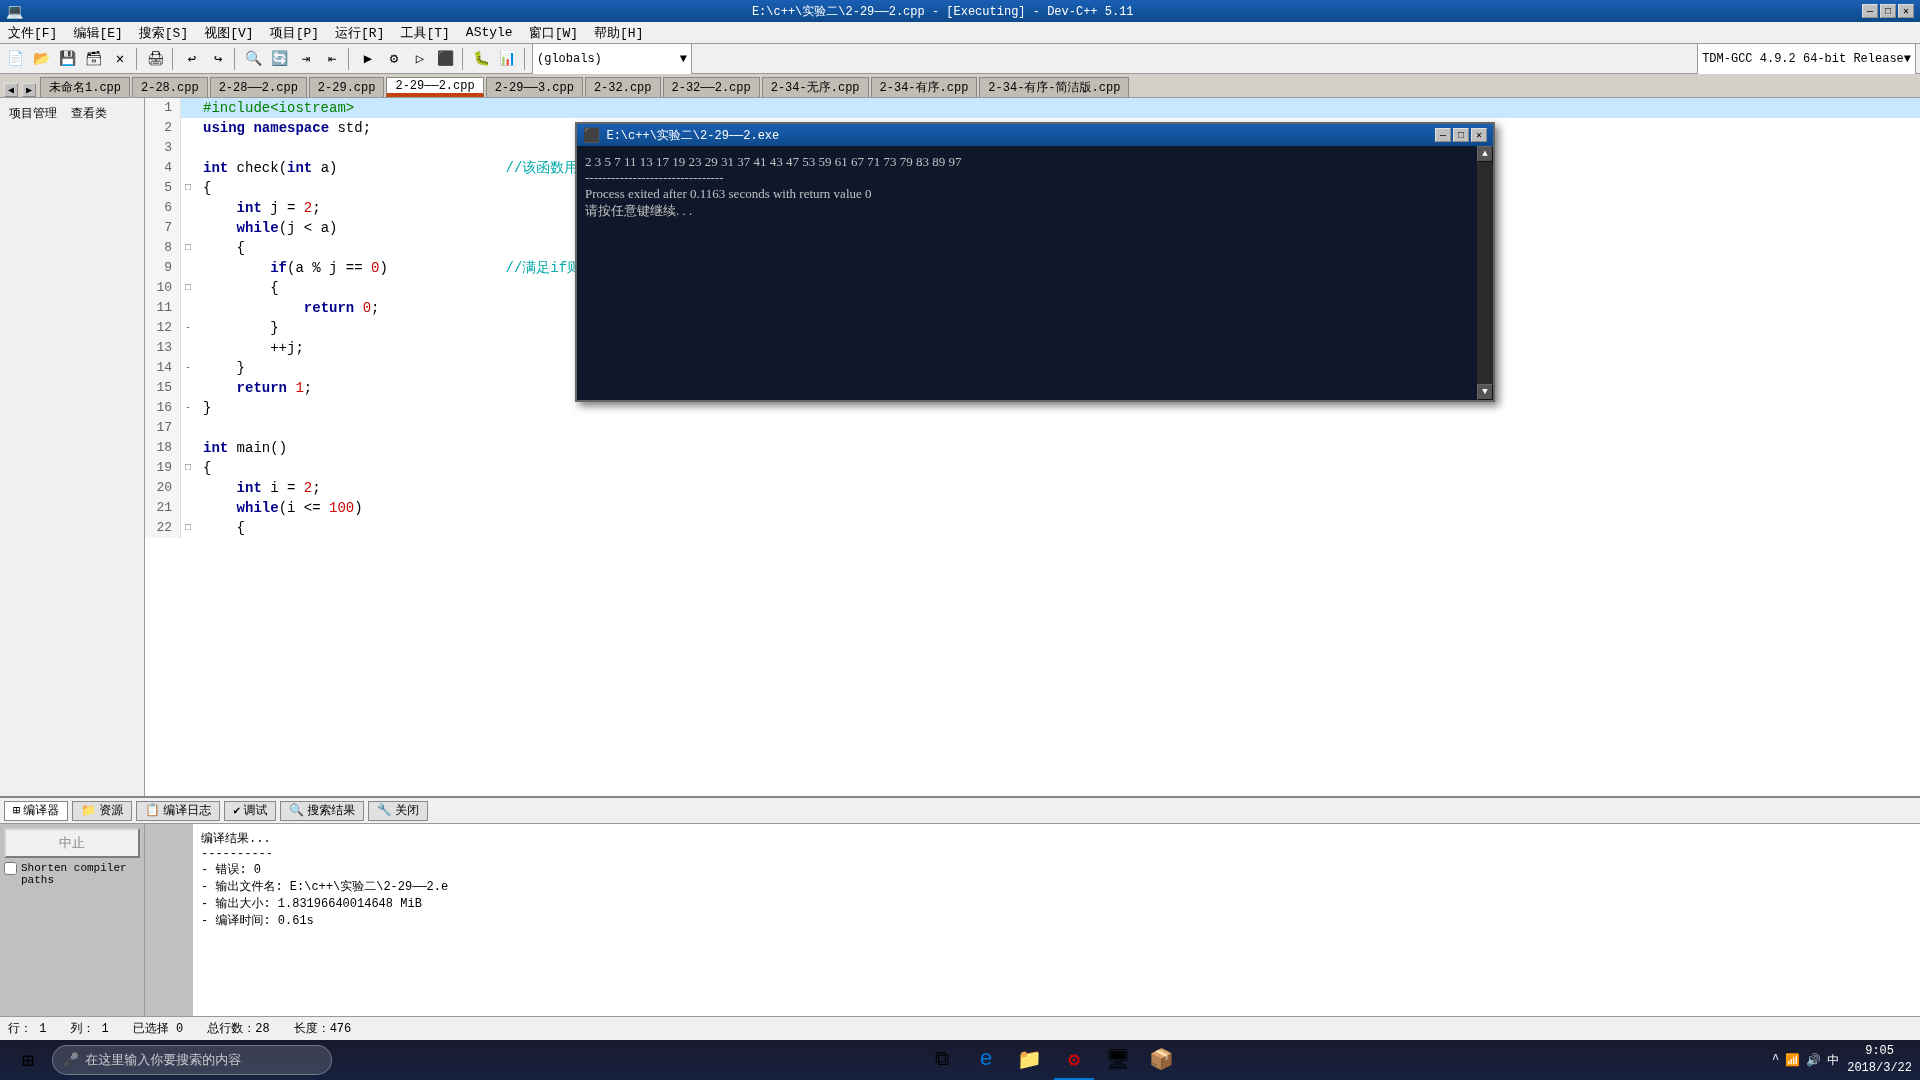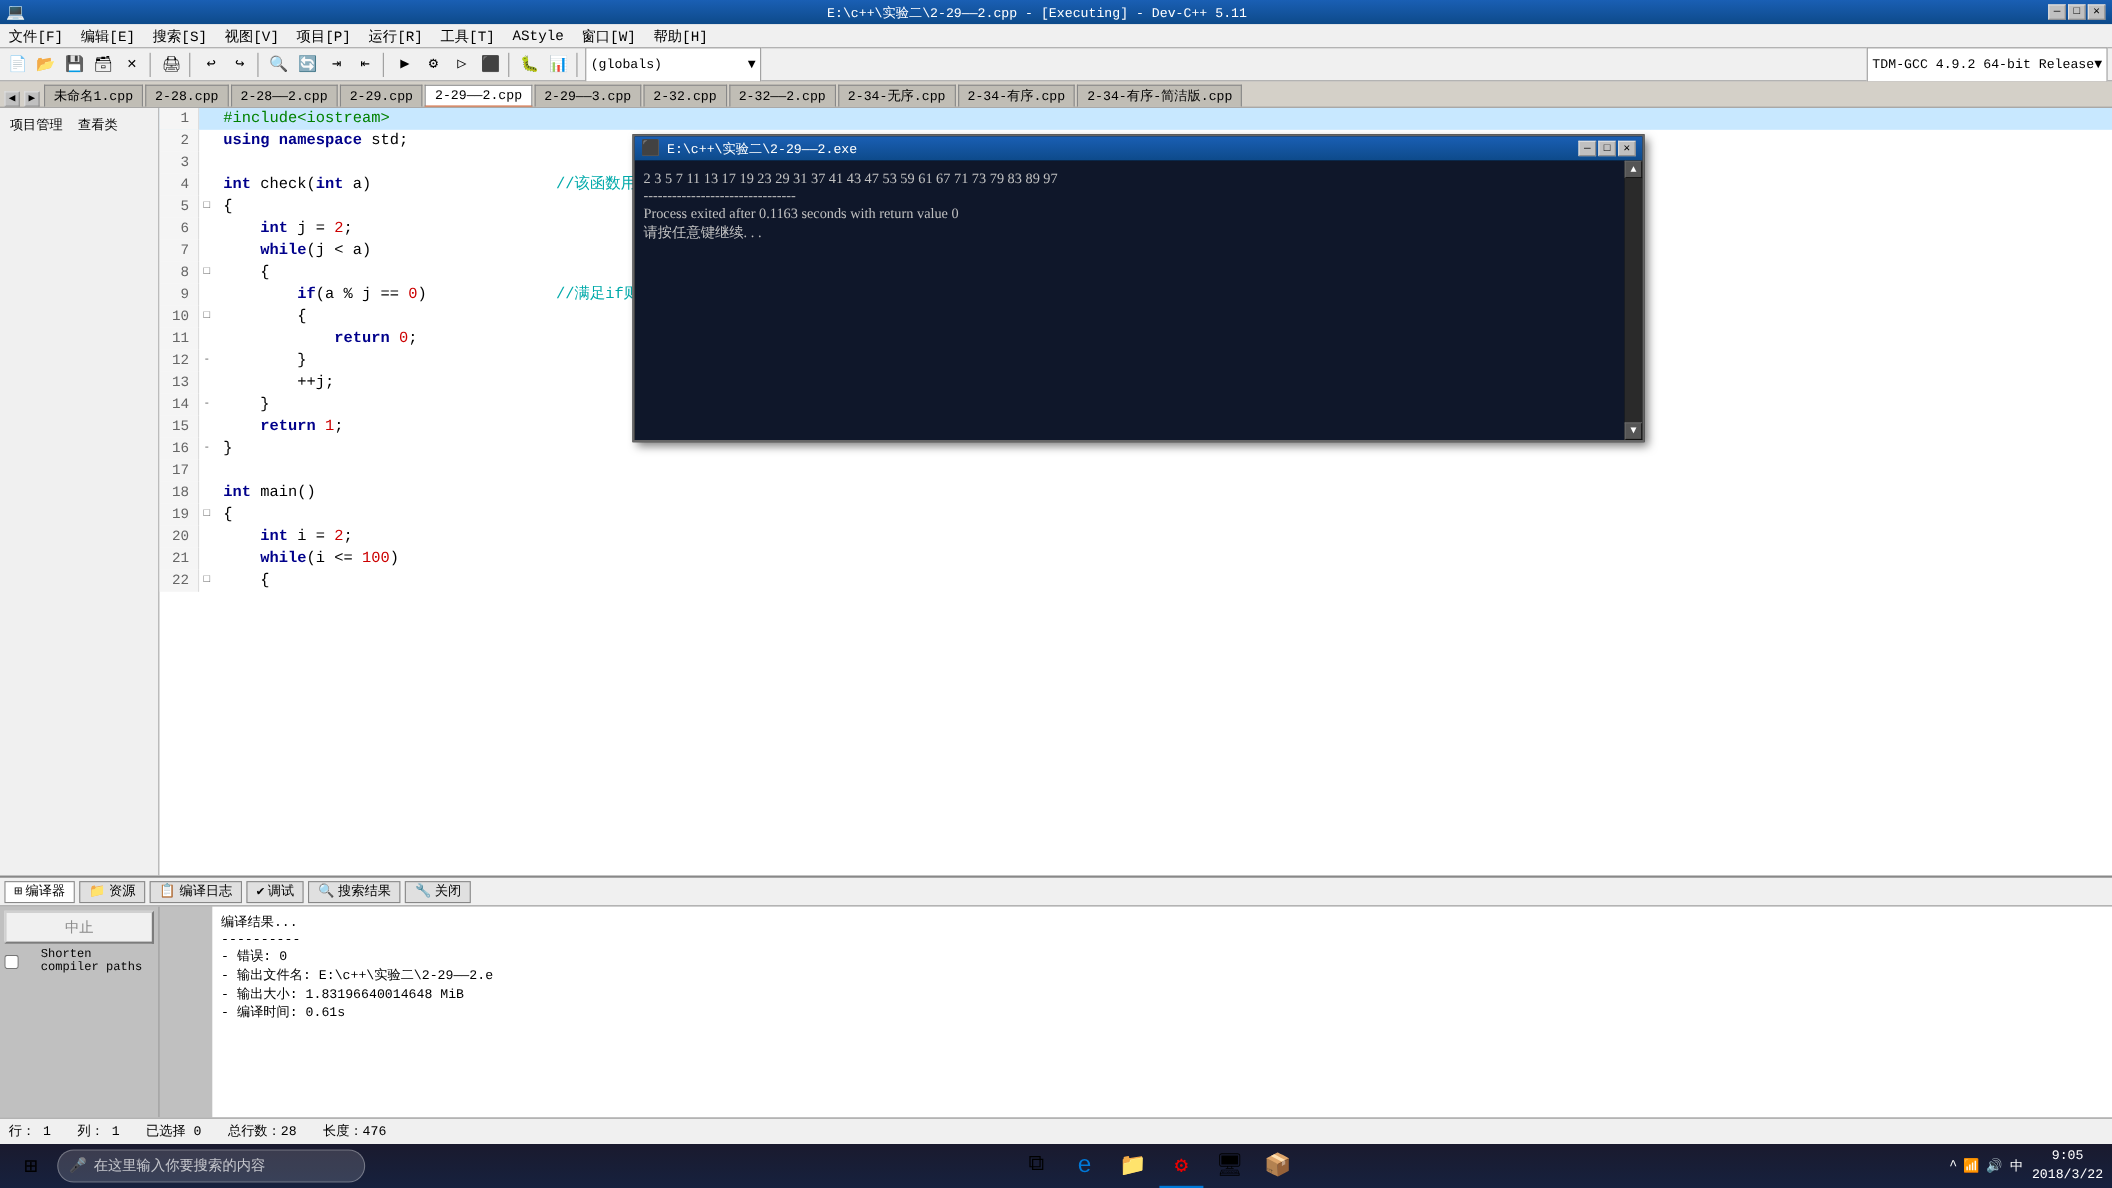--- a/index.html
+++ b/index.html
@@ -93,21 +93,21 @@
       border-bottom: none;
       margin-right: 2px;
       cursor: pointer;
       height: 20px;
       display: flex;
       align-items: center;
       white-space: nowrap;
     }
     .tab-item.active {
       background: white;
-      border-bottom: 1px solid #c2410c;
+      border-bottom: 4px solid #c2410c;
       z-index: 1;
     }
     .tab-nav {
       width: 14px; height: 14px;
       background: #c0c0c0;
       border: 1px outset #e0e0e0;
       font-size: 10px;
       display: flex; align-items: center; justify-content: center;
       cursor: pointer; margin-right: 4px;
     }
@@ -216,22 +216,22 @@
       background: #f0f0f0;
       border: 2px outset #d0d0d0;
       padding: 4px;
       text-align: center;
       cursor: pointer;
       font-size: 13px;
       color: #888;
     }
     .checkbox-row {
       display: flex;
-      align-items: center;
-      gap: 20px;
+      align-items: flex-start;
+      gap: 4px;
       font-size: 11px;
     }
     .compiler-output {
       flex: 1;
       padding: 6px 8px;
       font-family: 'Consolas', 'Courier New', monospace;
       font-size: 12px;
       background: white;
       overflow: auto;
       color: black;

